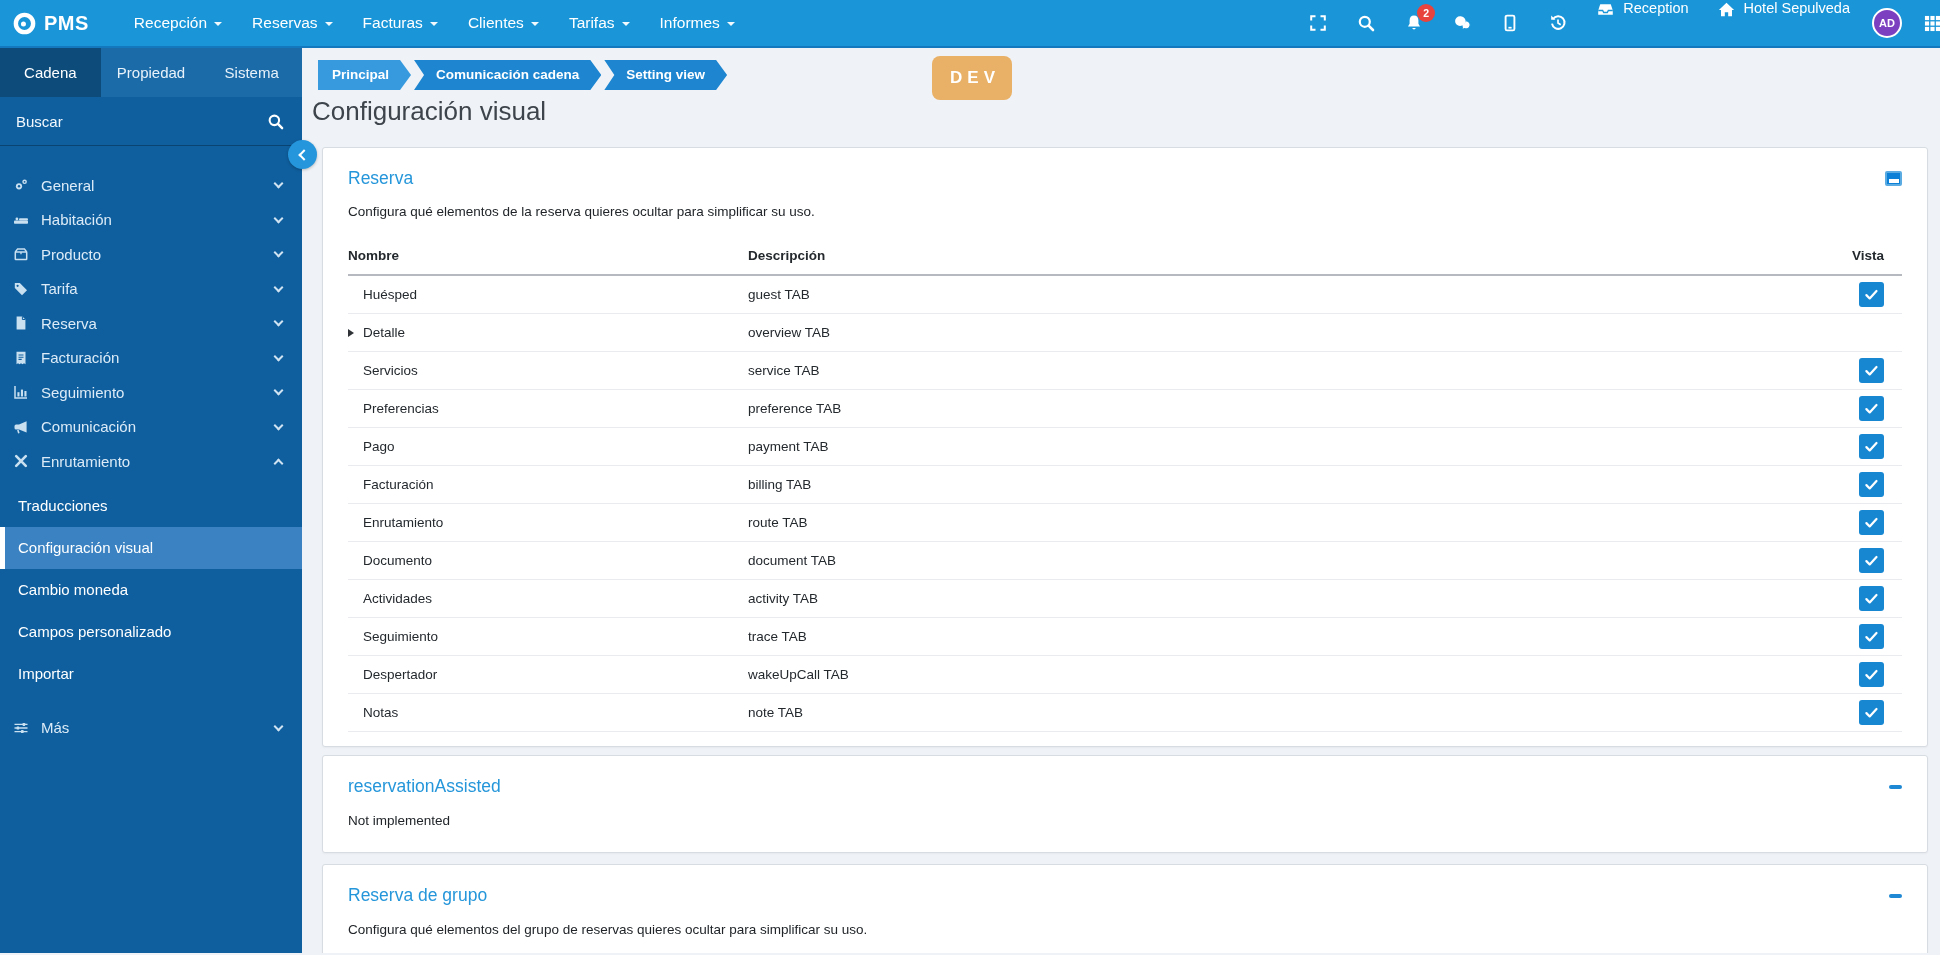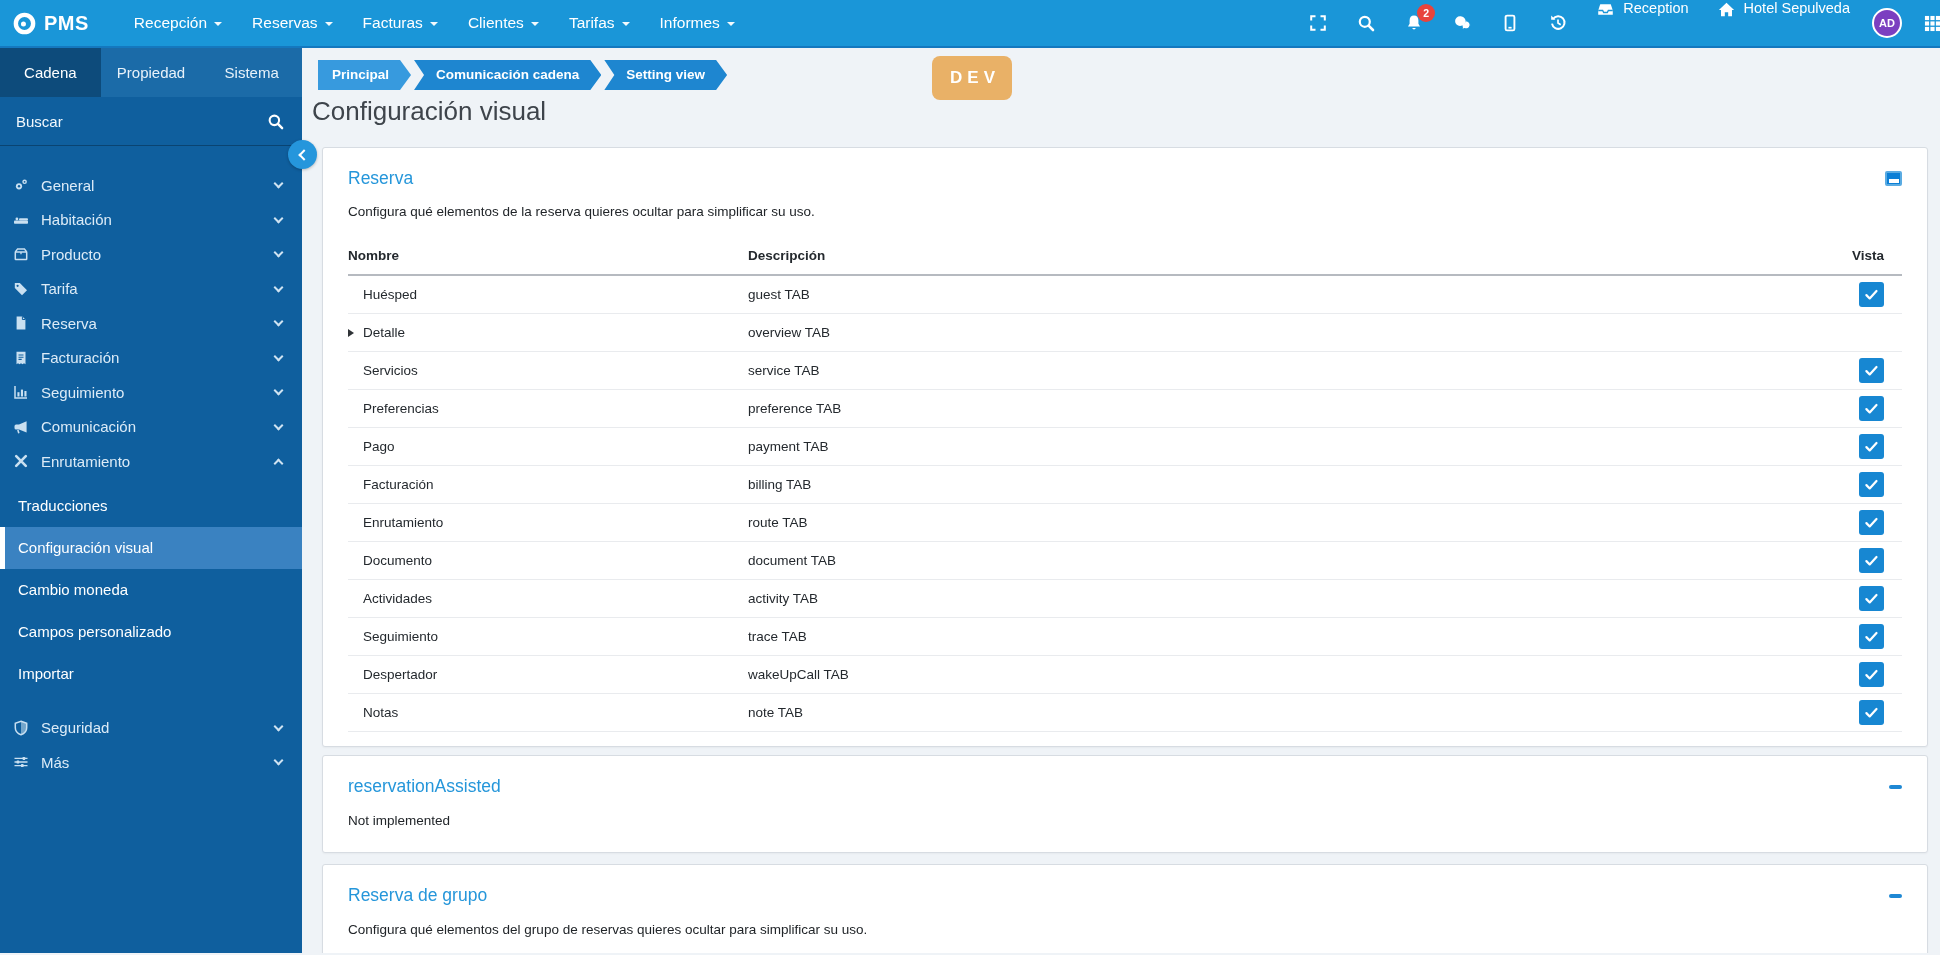--- a/index.html
+++ b/index.html
@@ -353,30 +353,20 @@
           <div class="side-subitem">
             <span>Campos personalizado</span>
           </div>
           <div class="side-subitem">
             <span>Importar</span>
           </div>
         </div>
         <div class="side-item">
           <span class="icon">
             <svg viewBox="0 0 16 16" width="16" height="16">
-              <path d="M8 1.3l5.7 2v4.4c0 3.6-2.4 5.9-5.7 7-3.3-1.1-5.7-3.4-5.7-7V3.3z" fill="none" stroke="currentColor" stroke-width="1.5"></path>
-              <path d="M8 1.3l5.7 2v4.4c0 3.6-2.4 5.9-5.7 7z" fill="currentColor" opacity=".55"></path>
-            </svg>
-          </span>
-          <span class="lbl">Seguridad</span>
-          <i class="chev chev-down"></i>
-        </div>
-        <div class="side-item">
-          <span class="icon">
-            <svg viewBox="0 0 16 16" width="16" height="16">
               <path d="M1.5 4.4h13M1.5 8h13M1.5 11.6h13" stroke="currentColor" stroke-width="1.4"></path>
               <g fill="currentColor">
                 <rect x="9.6" y="2.9" width="2.6" height="3" rx=".6"></rect>
                 <rect x="3.6" y="6.5" width="2.6" height="3" rx=".6"></rect>
                 <rect x="8" y="10.1" width="2.6" height="3" rx=".6"></rect>
               </g>
             </svg>
           </span>
           <span class="lbl">Más</span>
           <i class="chev chev-down"></i>

